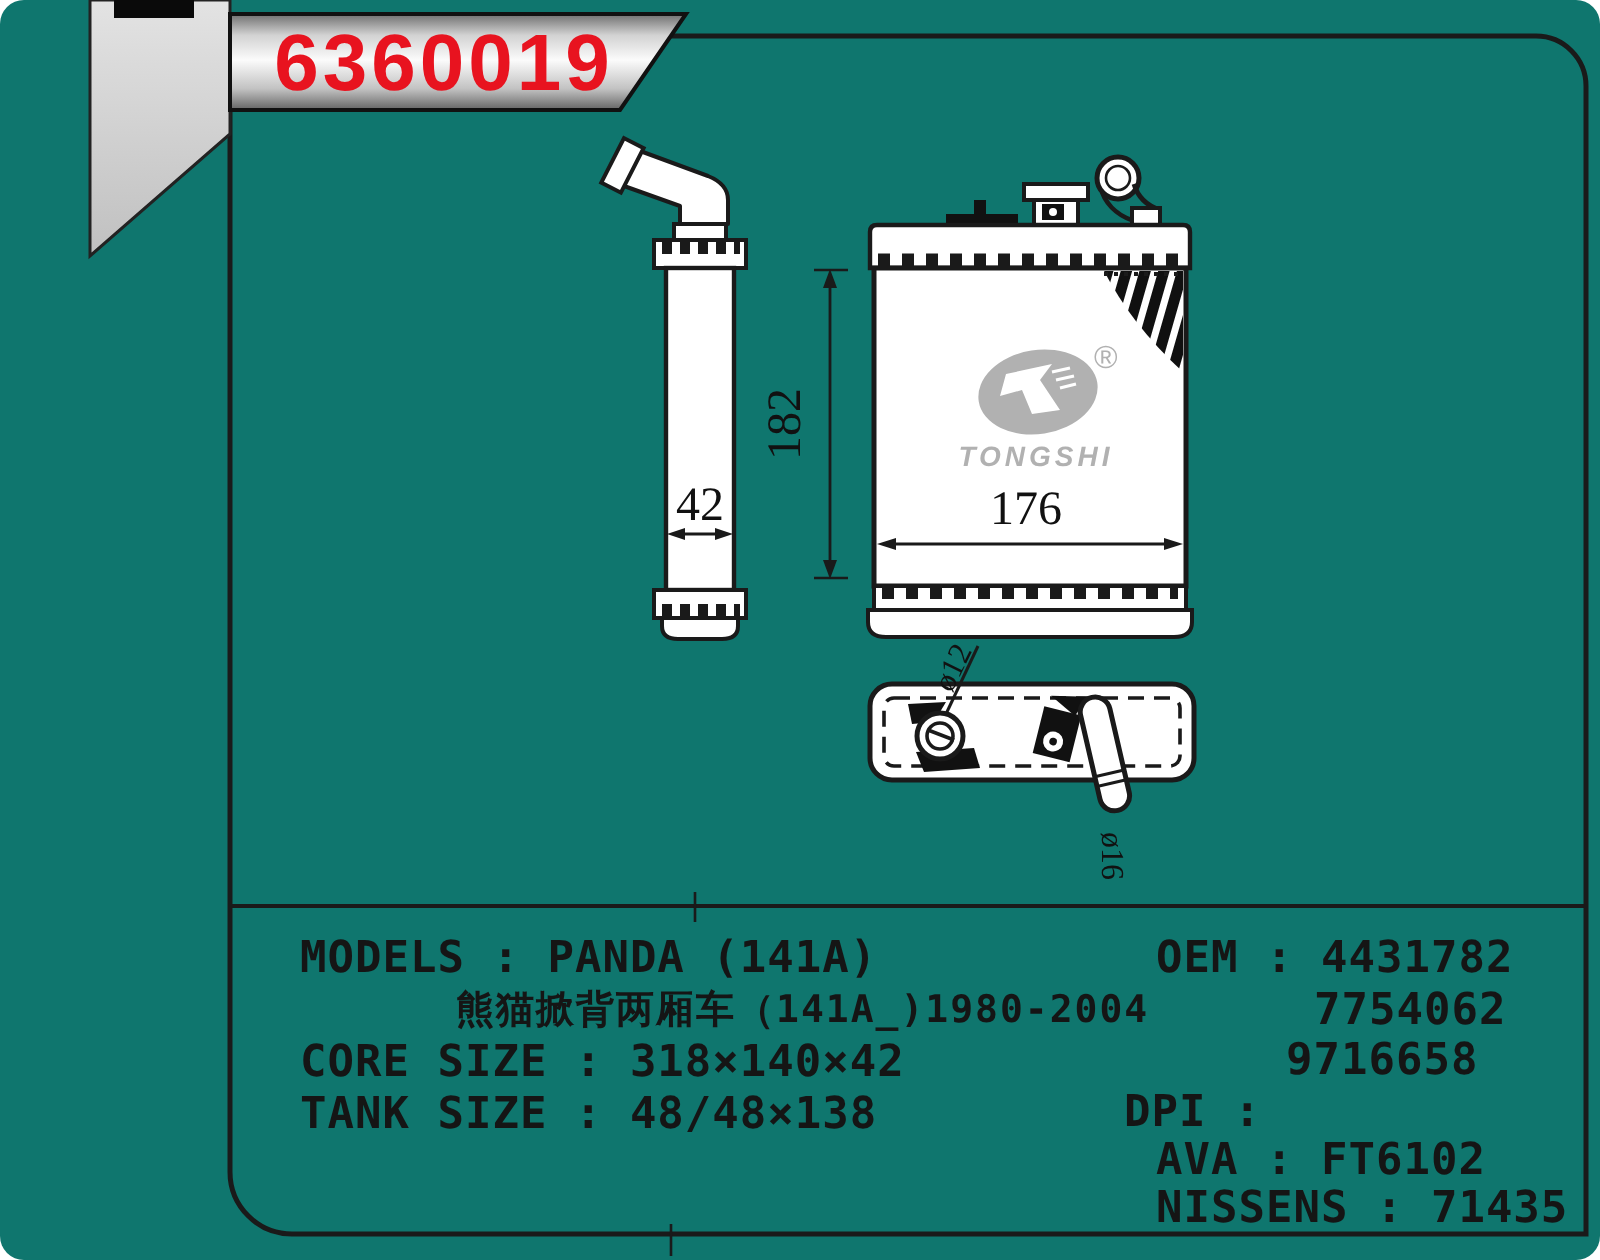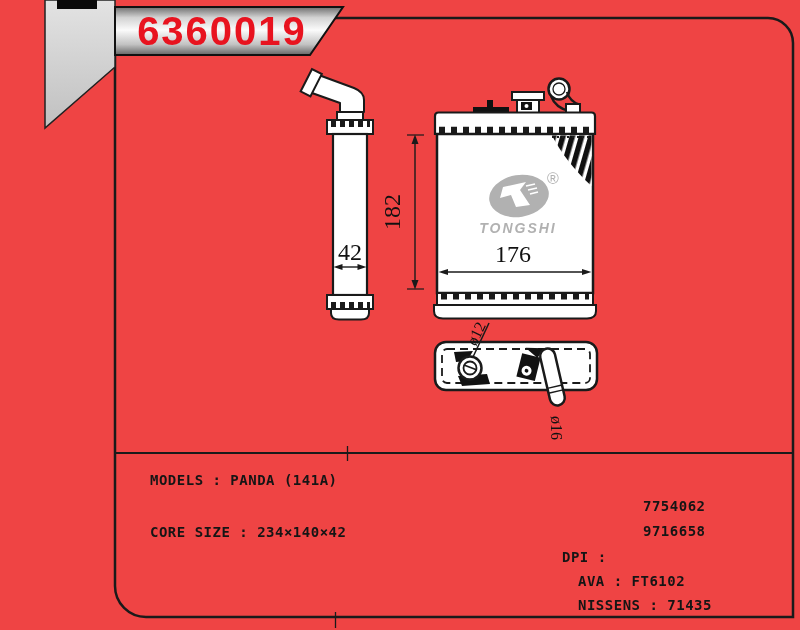--- a/index.html
+++ b/index.html
@@ -1,20 +1,20 @@
 <!DOCTYPE html>
 <html><head>
 <meta charset="utf-8">
 <style>
   html,body{margin:0;padding:0;background:#ffffff;}
-  #stage{position:relative;width:800px;height:630px;background:#ef4444;overflow:hidden;
-         font-family:"Liberation Sans",sans-serif;}
+  #stage{position:relative;width:800px;height:630px;background:#0f766e;overflow:hidden;
+         font-family:"Liberation Sans",sans-serif;border-radius:12px;}
   #drawing{position:absolute;left:0;top:0;}
   .spec{position:absolute;font-family:"DejaVu Sans Mono",monospace;font-weight:bold;
-        font-size:14px;color:#151515;letter-spacing:.5px;white-space:pre;line-height:22px;}
+        font-size:22px;color:#151515;letter-spacing:.5px;white-space:pre;line-height:22px;}
   .spec-cn{font-size:19px;letter-spacing:1px;}
   .banner-text{font-family:"Liberation Sans",sans-serif;font-weight:bold;font-size:40px;letter-spacing:2px;}
   .dim-text{font-family:"Liberation Serif","DejaVu Serif",serif;font-size:24px;fill:#111;}
   .dim-small{font-family:"Liberation Serif","DejaVu Serif",serif;font-size:16px;fill:#111;}
   .logo-text{font-family:"Liberation Sans",sans-serif;font-weight:bold;font-style:italic;
              font-size:14px;letter-spacing:2px;}
 </style>
 </head>
 <body>
 
@@ -146,20 +146,23 @@
 
   <g>
     <line x1="473" y1="357" x2="489" y2="323" stroke="#1a1a1a" stroke-width="1.5"></line>
     <text class="dim-small" x="481" y="336" text-anchor="middle" transform="rotate(-64 481 336)">ø12</text>
   </g>
 
   <text class="dim-small" x="551" y="428" text-anchor="middle" transform="rotate(90 551 428)">ø16</text>
 </svg>
 
   <div class="spec" style="left:150px;top:469px">MODELS : PANDA (141A)</div>
-  <div class="spec" style="left:150px;top:521px">CORE SIZE : 234×140×42</div>
+  <div class="spec spec-cn" style="left:228px;top:494px">熊猫掀背两厢车（141A_)1980-2004</div>
+  <div class="spec" style="left:150px;top:521px">CORE SIZE : 318×140×42</div>
+  <div class="spec" style="left:150px;top:547px">TANK SIZE : 48/48×138</div>
 
-  <div class="spec" style="left:643px;top:495px">7754062</div>
+  <div class="spec" style="left:578px;top:469px">OEM : 4431782</div>
+  <div class="spec" style="left:657px;top:495px">7754062</div>
   <div class="spec" style="left:643px;top:520px">9716658</div>
   <div class="spec" style="left:562px;top:546px">DPI :</div>
   <div class="spec" style="left:578px;top:570px">AVA : FT6102</div>
   <div class="spec" style="left:578px;top:594px">NISSENS : 71435</div>
 </div>
 
 </body></html>

